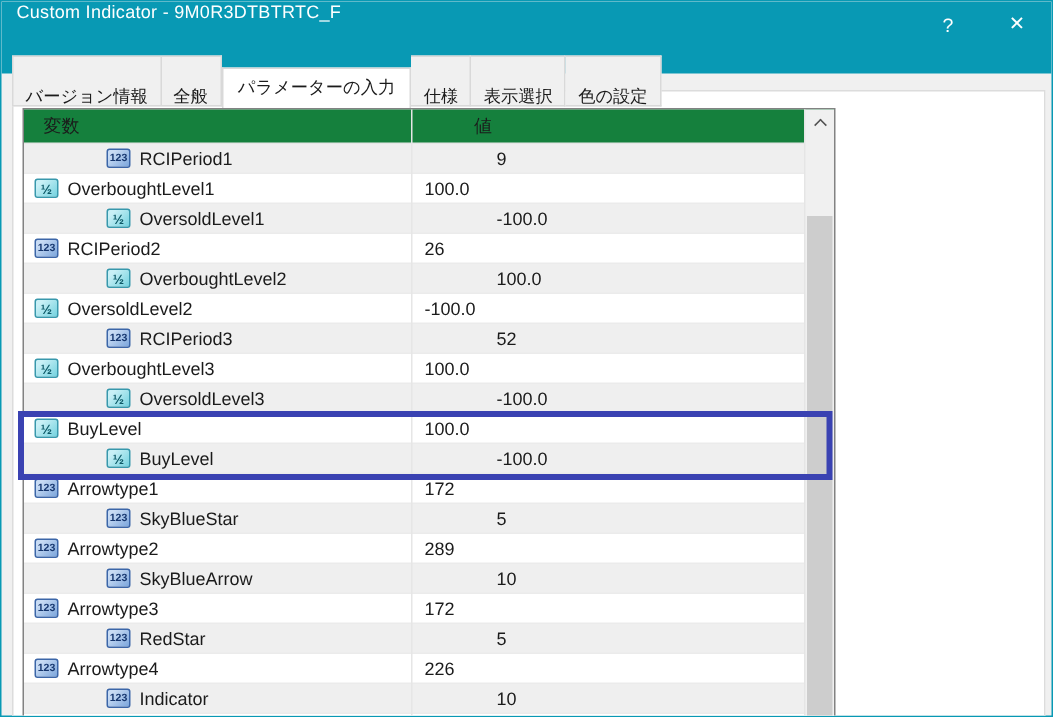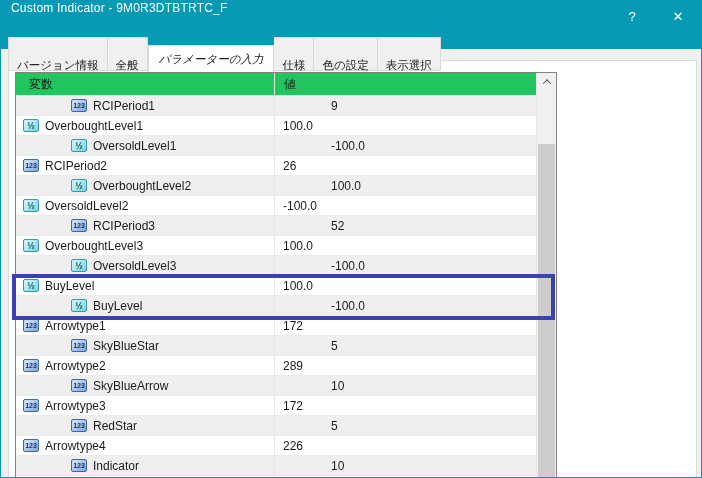--- a/index.html
+++ b/index.html
@@ -15,25 +15,25 @@
   body{font-family:"Liberation Sans","DejaVu Sans",sans-serif; color:var(--text); font-size:12px; position:relative; overflow:hidden;}
   .window{position:absolute; inset:0; background:var(--dialog_bg); border:1px solid var(--titlebar); overflow:hidden;}
   .titlebar{position:absolute; left:0; top:0; right:0; height:48px; background:var(--titlebar); color:#fff; display:flex; align-items:flex-start;}
   .title{margin-left:10px; font-size:12px; letter-spacing:.2px;}
   .tb-btn{position:absolute; top:0; height:30px; width:46px; display:flex; align-items:center; justify-content:center; color:#fff; font-size:13px; cursor:default;}
   .tb-btn.help{right:46px;}
   .tb-btn.close{right:0;}
   .tabs{position:absolute; left:7px; top:36px; display:flex; align-items:flex-end; z-index:3;}
   .tab{height:23px; line-height:22px; padding:16px 8px; background:var(--dialog_bg); border:1px solid #d9d9d9; border-left:none; font-size:11.5px; white-space:nowrap;}
   .tab:first-child{border-left:1px solid #d9d9d9;}
-  .tab.active{height:27px; line-height:26px; background:#fff; border:1px solid #d9d9d9; border-bottom:none; margin-bottom:-1px; padding:0 10px;font-style:italic;}
+  .tab.active{height:27px; line-height:26px; background:#fff; border:1px solid #d9d9d9; border-bottom:none; margin-bottom:-1px; padding:0 10px;}
   .tabpage{position:absolute; left:7px; top:59px; width:689px; height:430px; background:var(--page_bg); border:1px solid #dcdcdc;}
   .table{position:absolute; left:14px; top:71px; width:542px; height:420px; background:#fff; border:1px solid var(--table_border);}
   .col-divider{position:absolute; left:258px; top:0; bottom:0; width:1px; background:var(--divider); z-index:2; pointer-events:none;}
-  .thead{display:flex; height:23px; border-bottom:1px solid var(--divider); background:#22c55e; position:relative; z-index:1;}
+  .thead{display:flex; height:23px; border-bottom:1px solid var(--divider); background:#15803d; position:relative; z-index:1;gap:32px;}
   .th{display:flex; align-items:center; font-size:12px;}
   .th-var{width:258px; padding-left:13px;}
   .th-val{flex:1; padding-left:10px;}
   .tbody{position:relative;}
   .row{display:flex; height:20px; align-items:center; border-bottom:1px solid var(--gridline); background:#fff; position:relative;}
   .row.stripe{background:var(--stripe);padding-left:48px;}
   .cell-var{width:258px; display:flex; align-items:center; padding-left:7px;}
   .icon{width:16px; height:13px; margin-right:6px; border-radius:2px; display:flex; align-items:center; justify-content:center; font-weight:bold; flex:none;}
   .icon.int{background:linear-gradient(135deg,#c9dcf4 20%,#7ca6dc); border:1px solid var(--int_border); color:var(--int_text); font-size:7px;}
   .icon.dbl{background:linear-gradient(135deg,#c9f0f6 20%,#74d2df); border:1px solid var(--dbl_border); color:var(--dbl_text); font-size:9px;}
@@ -58,22 +58,22 @@
     <div class="tb-btn close">
       <span>✕</span>
     </div>
   </div>
 
   <div class="tabs">
     <div class="tab">バージョン情報</div>
     <div class="tab">全般</div>
     <div class="tab active">パラメーターの入力</div>
     <div class="tab">仕様</div>
+    <div class="tab">表示選択</div>
     <div class="tab">色の設定</div>
-    <div class="tab">表示選択</div>
   </div>
 
   <div class="tabpage"></div>
 
   <div class="table">
     <div class="thead">
       <div class="th th-var">変数</div>
       <div class="th th-val">値</div>
     </div>
     <div class="tbody" id="tbody">

